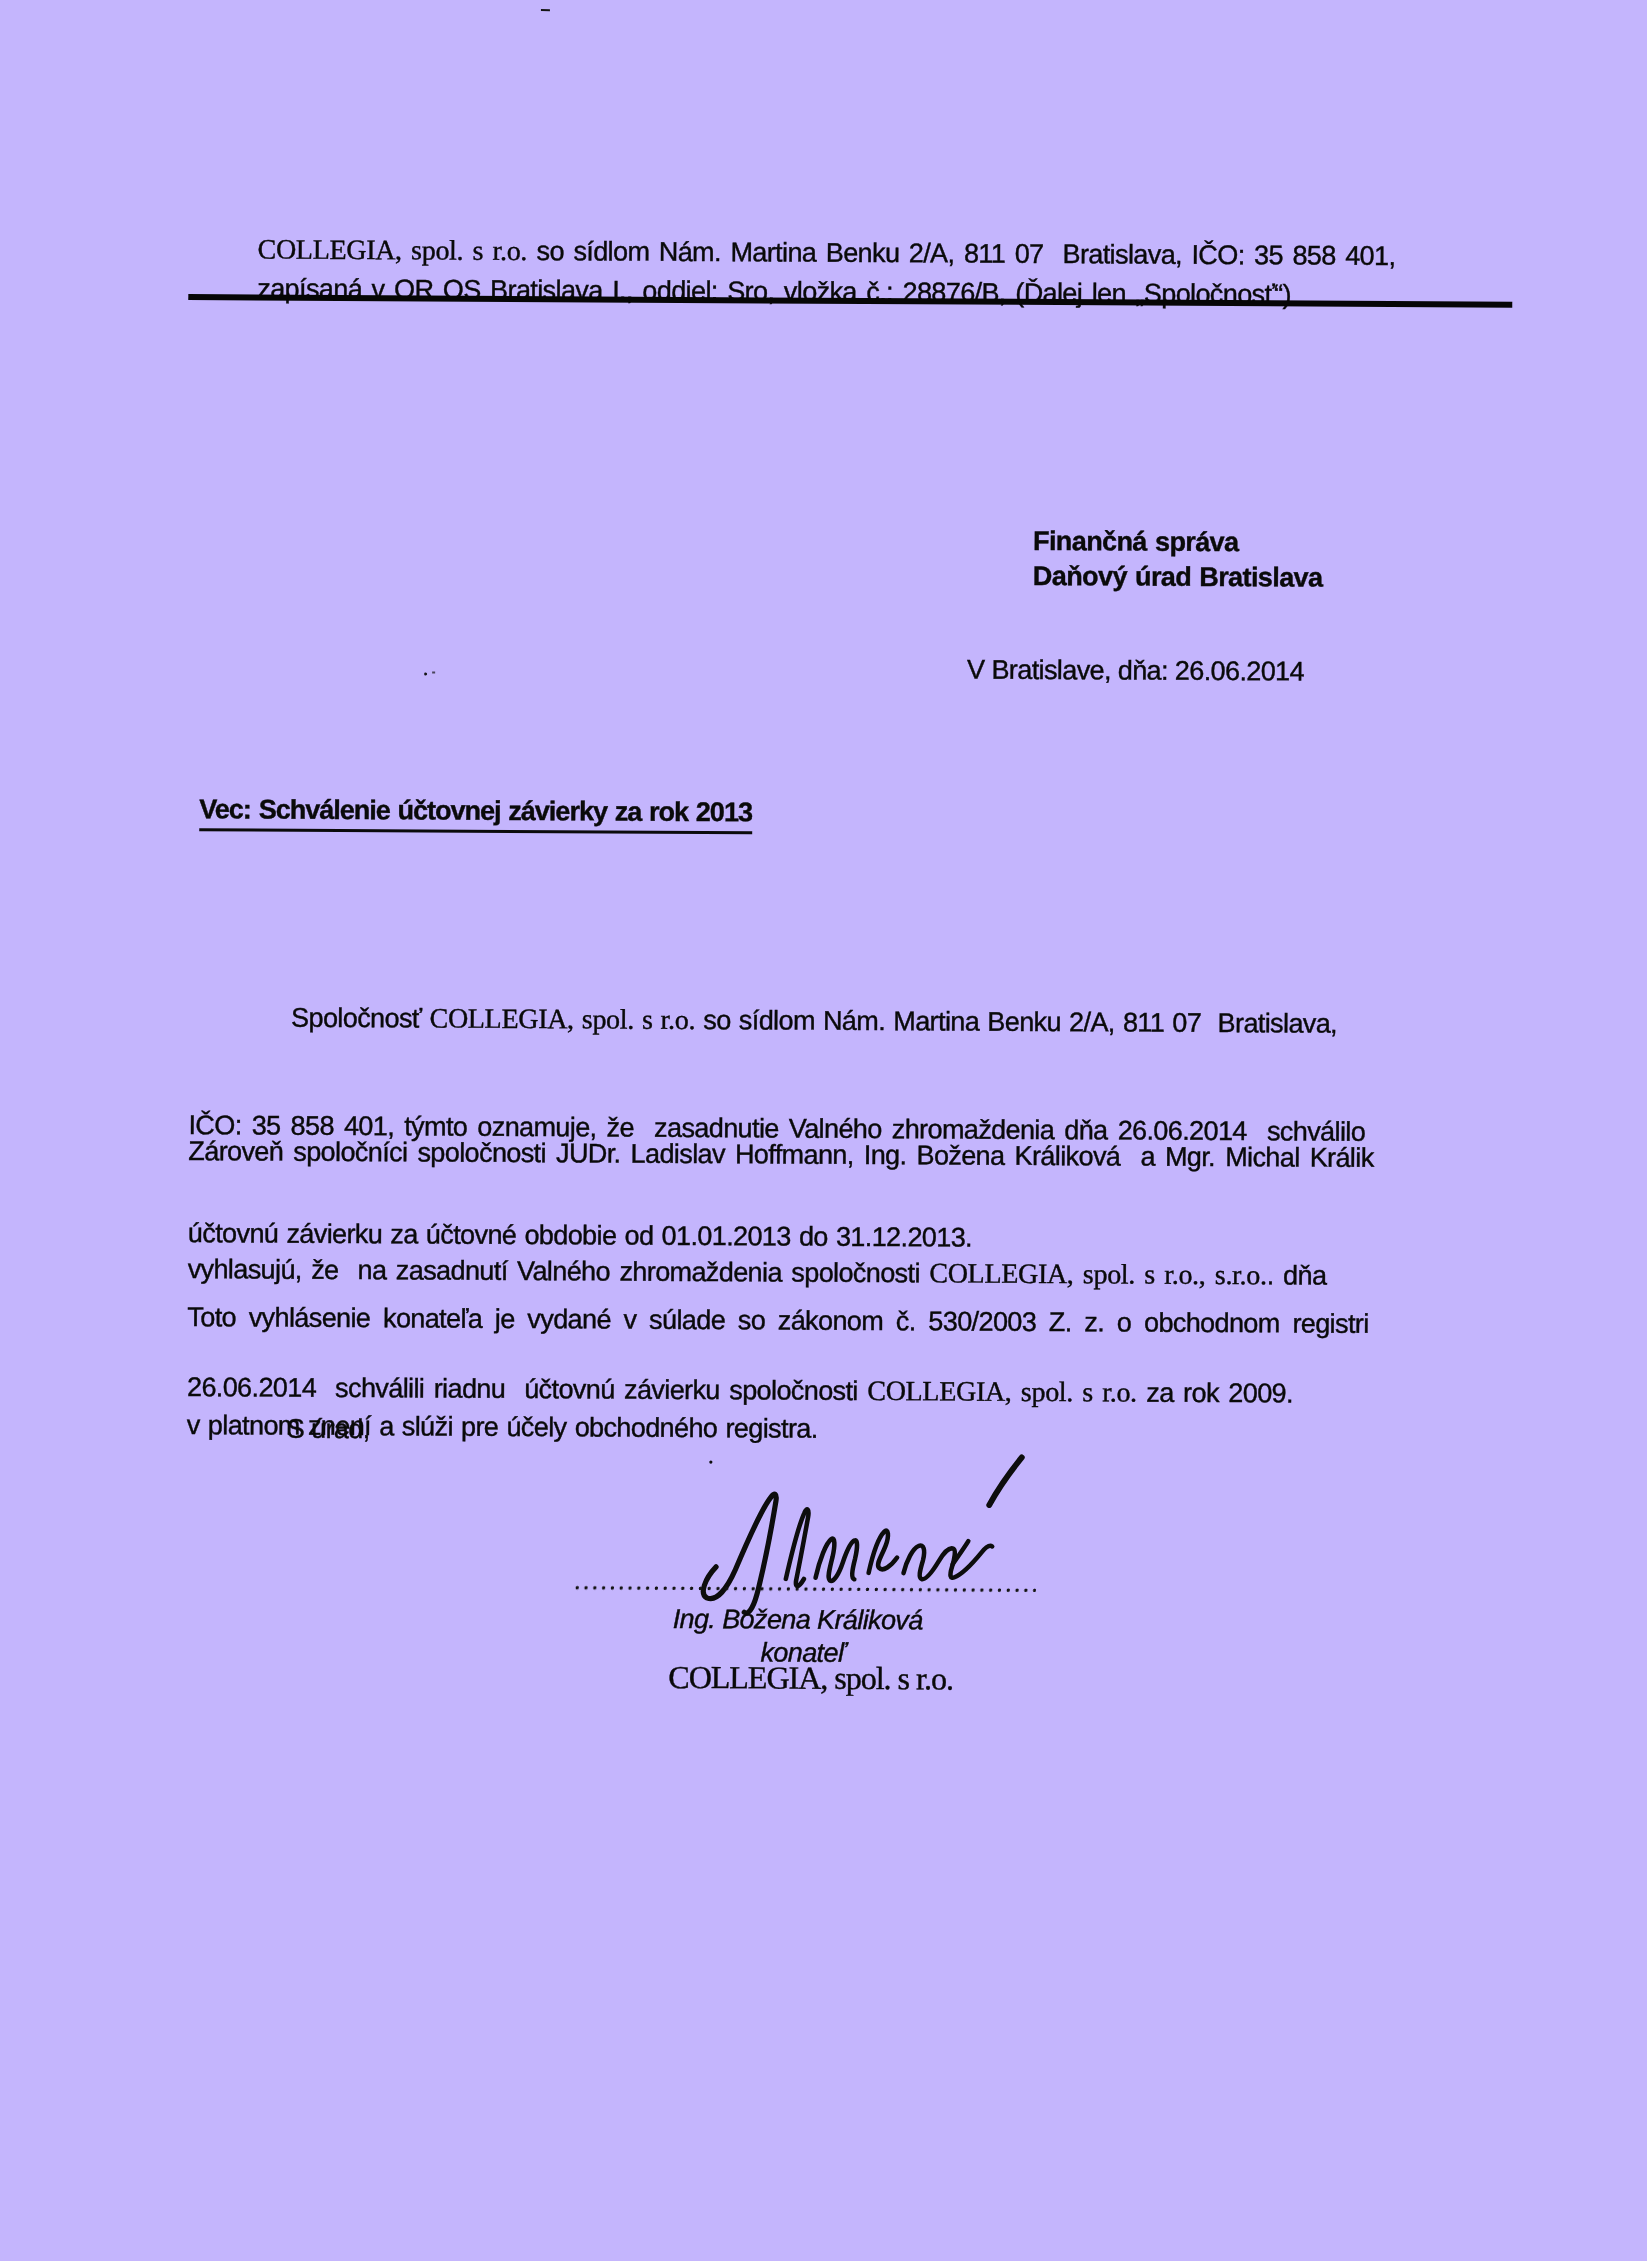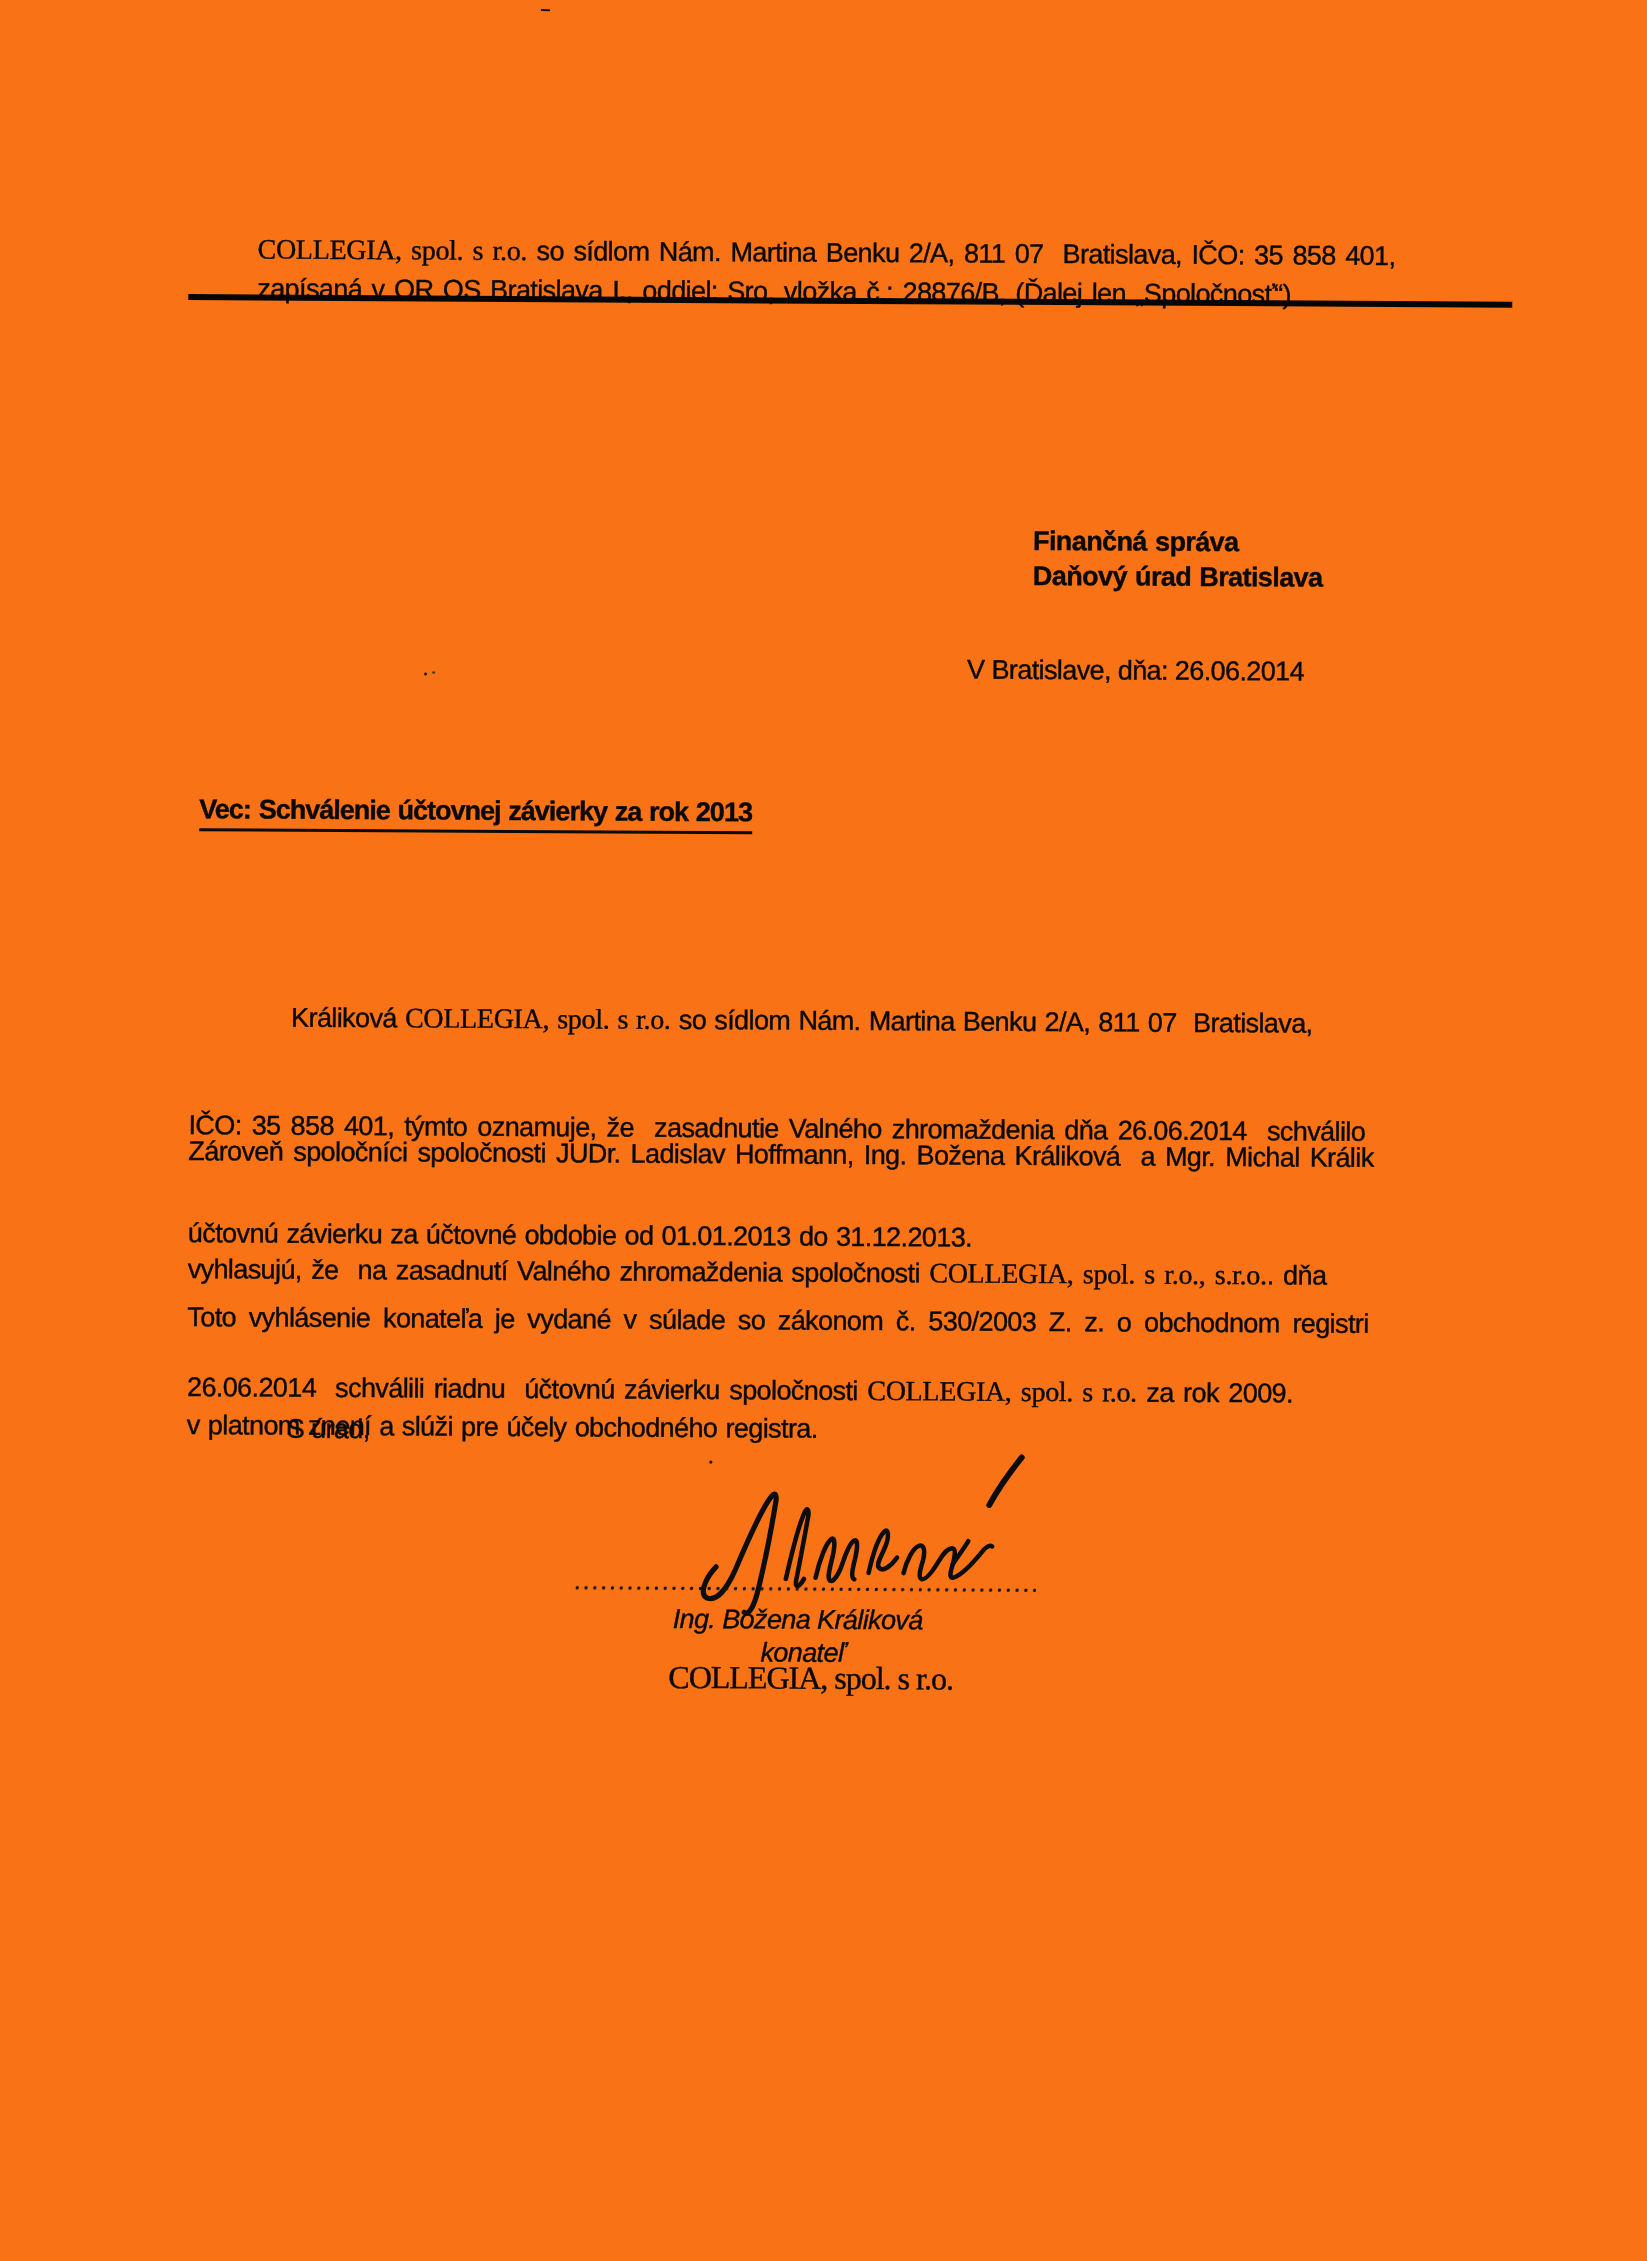--- a/index.html
+++ b/index.html
@@ -1,19 +1,19 @@
 <!DOCTYPE html>
 <html style="font-size:10.3px"><head>
 <meta charset="utf-8">
 <style>
   html,body{margin:0;padding:0;background:#e8e8e8;}
   .page{
     position:relative;
     width:1647px;height:2261px;
-    background:#f97316;
+    background:#c4b5fd;
     overflow:hidden;
     font-family:"Liberation Sans",sans-serif;
     color:#0a0a0a;
   }
   .sheet{
     position:absolute;left:0;top:0;width:1647px;height:2261px;
     transform:rotate(0.33deg);
     transform-origin:0 0;
   }
   .txt{
@@ -78,21 +78,21 @@
     <div class="artifact" style="left:428px;top:670px;width:3.2px;height:3.2px;border-radius:50%;"></div>
     <div class="artifact" style="left:436px;top:669px;width:2.6px;height:1.9px;opacity:.7;"></div>
 
     <div class="txt" style="left:971px;top:646px;">V Bratislave, dňa: 26.06.2014</div>
 
     <div class="subject-line">
       <span>Vec: Schválenie účtovnej závierky za rok 2013</span>
     </div>
 
     <div class="txt p-block" style="left:195px;top:926px;line-height:36px;width:1292px;">
-      <span class="line ws2" style="padding-left:102px;"><span class="sansseg">Králiková </span><span class="serifseg">COLLEGIA, spol. s r.o.</span><span class="sansseg"> so sídlom Nám. Martina Benku 2/A, 811 07  Bratislava,</span></span>
+      <span class="line ws2" style="padding-left:102px;"><span class="sansseg">Spoločnosť </span><span class="serifseg">COLLEGIA, spol. s r.o.</span><span class="sansseg"> so sídlom Nám. Martina Benku 2/A, 811 07  Bratislava,</span></span>
       <span class="line ws5">IČO: 35 858 401, týmto oznamuje, že  zasadnutie Valného zhromaždenia dňa 26.06.2014  schválilo</span>
       <span class="line ws2">účtovnú závierku za účtovné obdobie od 01.01.2013 do 31.12.2013.</span>
     </div>
 
     <div class="txt p-block" style="left:195px;top:1053px;line-height:39px;width:1324px;">
       <span class="line ws5">Zároveň spoločníci spoločnosti JUDr. Ladislav Hoffmann, Ing. Božena Králiková  a Mgr. Michal Králik</span>
       <span class="line ws4"><span class="sansseg">vyhlasujú, že  na zasadnutí Valného zhromaždenia spoločnosti </span><span class="serifseg">COLLEGIA, spol. s r.o., s.r.o.</span><span class="sansseg">. dňa</span></span>
       <span class="line ws4"><span class="sansseg">26.06.2014  schválili riadnu  účtovnú závierku spoločnosti </span><span class="serifseg">COLLEGIA, spol. s r.o.</span><span class="sansseg"> za rok 2009.</span></span>
     </div>
 

